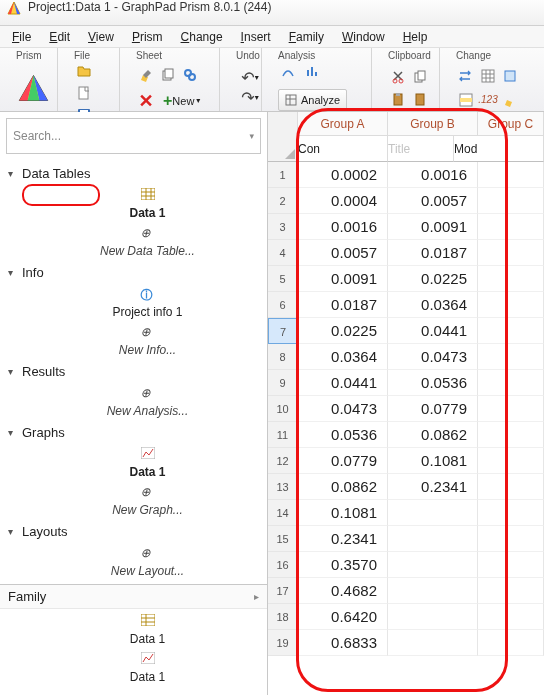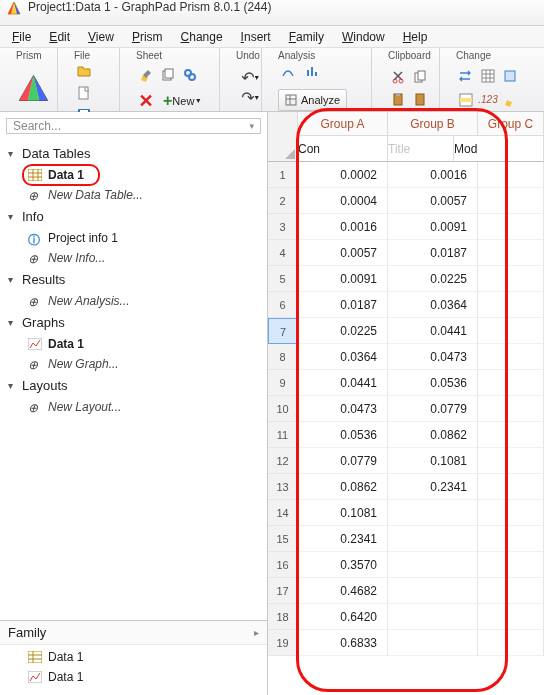--- a/index.html
+++ b/index.html
@@ -24,25 +24,25 @@
 .prism-logo { width: 42px; height: 38px; }
 .bigx { color: #d22; font-size: 18px; font-weight: bold; }
 .plus { color: #2a8a2a; font-size: 16px; font-weight: bold; }
 .newtxt { font-size: 11px; }
 .undo-arrow { font-size: 16px; color: #444; }
 .analyze-btn { height: 22px; padding: 0 6px; border: 1px solid #c8c8c8; background: linear-gradient(#fff,#eaeaea); display: flex; align-items: center; gap: 4px; font-size: 11px; border-radius: 2px; }
 
 
 .main { display: flex; height: calc(695px - 26px - 22px - 64px); }
 .sidebar { width: 268px; border-right: 1px solid #c8c8c8; display: flex; flex-direction: column; background: #fff; }
-.search { margin: 6px; height: 16px; border: 1px solid #c8c8c8; display: flex; align-items: center; padding: 0 6px; color: #888; font-size: 12px; justify-content: space-between; }
+.search { margin: 6px; height: 36px; border: 1px solid #c8c8c8; display: flex; align-items: center; padding: 0 6px; color: #888; font-size: 12px; justify-content: space-between; }
 .tree { flex: 1; overflow: auto; padding: 2px 0; }
 .section { padding: 4px 8px; display: flex; align-items: center; gap: 4px; font-size: 13px; color: #222; }
 .section .chev { font-size: 10px; color: #555; width: 10px; }
-.item { padding: 3px 0 3px 28px; display: flex; align-items: center; gap: 6px; font-size: 12px; }
+.item { padding: 3px 0 3px 28px; display: flex; align-items: center; gap: 6px; font-size: 12px; flex-direction: column; }
 .item.italic { font-style: italic; color: #444; }
 .item.bold { font-weight: bold; }
 .item .ticon { width: 14px; height: 12px; display: inline-block; }
 .circle-red { position: absolute; border: 2px solid #e11; border-radius: 10px; pointer-events: none; }
 .side-rel { position: relative; }
 
 .family-hdr { border-top: 1px solid #c8c8c8; border-bottom: 1px solid #e8e8e8; padding: 4px 8px; font-size: 13px; background: #fafafa; display:flex; justify-content:space-between; align-items:center;}
 .family-body { padding: 2px 0 8px 0; }
 
 .grid-wrap { flex: 1; position: relative; background: #fff; }
@@ -51,21 +51,21 @@
 .grouprow .gcell { width: 90px; border-right:1px solid #dcdcdc; border-bottom:1px solid #dcdcdc; text-align:center; line-height:24px; font-size:12px; color:#b05030; background:#fafafa; font-weight:500;}
 .labrow { height: 26px; display:flex; }
 .labrow .lcell { width:90px; border-right:1px solid #dcdcdc; border-bottom:1px solid #c0c0c0; line-height:26px; font-size:12px; background:#fff;}
 .labrow .lcell.title-placeholder { color:#c4c4c4; }
 .corner { width:30px; height:50px; background:#f2f2f2; border-right:1px solid #dcdcdc; border-bottom:1px solid #c0c0c0; position:relative;}
 .corner:after{content:"";position:absolute;right:2px;bottom:2px;width:0;height:0;border-left:10px solid transparent;border-bottom:10px solid #b8b8b8;}
 .tbody-scroll { position:absolute; top:50px; left:0; right:0; bottom:0; overflow:hidden;}
 .rows { display:flex; flex-direction:column; }
 .row { display:flex; height:26px; }
 .row .rh { width:30px; background:#f2f2f2; border-right:1px solid #dcdcdc; border-bottom:1px solid #e6e6e6; text-align:center; line-height:26px; color:#555; font-size:11px;}
-.row .cell { width:90px; border-right:1px solid #e6e6e6; border-bottom:1px solid #f0f0f0; text-align:right; padding-right:10px; line-height:26px; font-size:12px;}
+.row .cell { width:90px; border-right:1px solid #e6e6e6; border-bottom:1px solid #f0f0f0; text-align:right; padding-right:10px; line-height:26px; font-size:15px;}
 .row.sel .rh { background:#d6e8fb; border:1px solid #6fa8e0; }
 
 .big-red-ring { position:absolute; border:3px solid #e11; border-radius:32px; pointer-events:none; z-index:50; }
 
 svg { display:block; }
 </style>
 </head>
 <body>
 
 <div class="titlebar">

